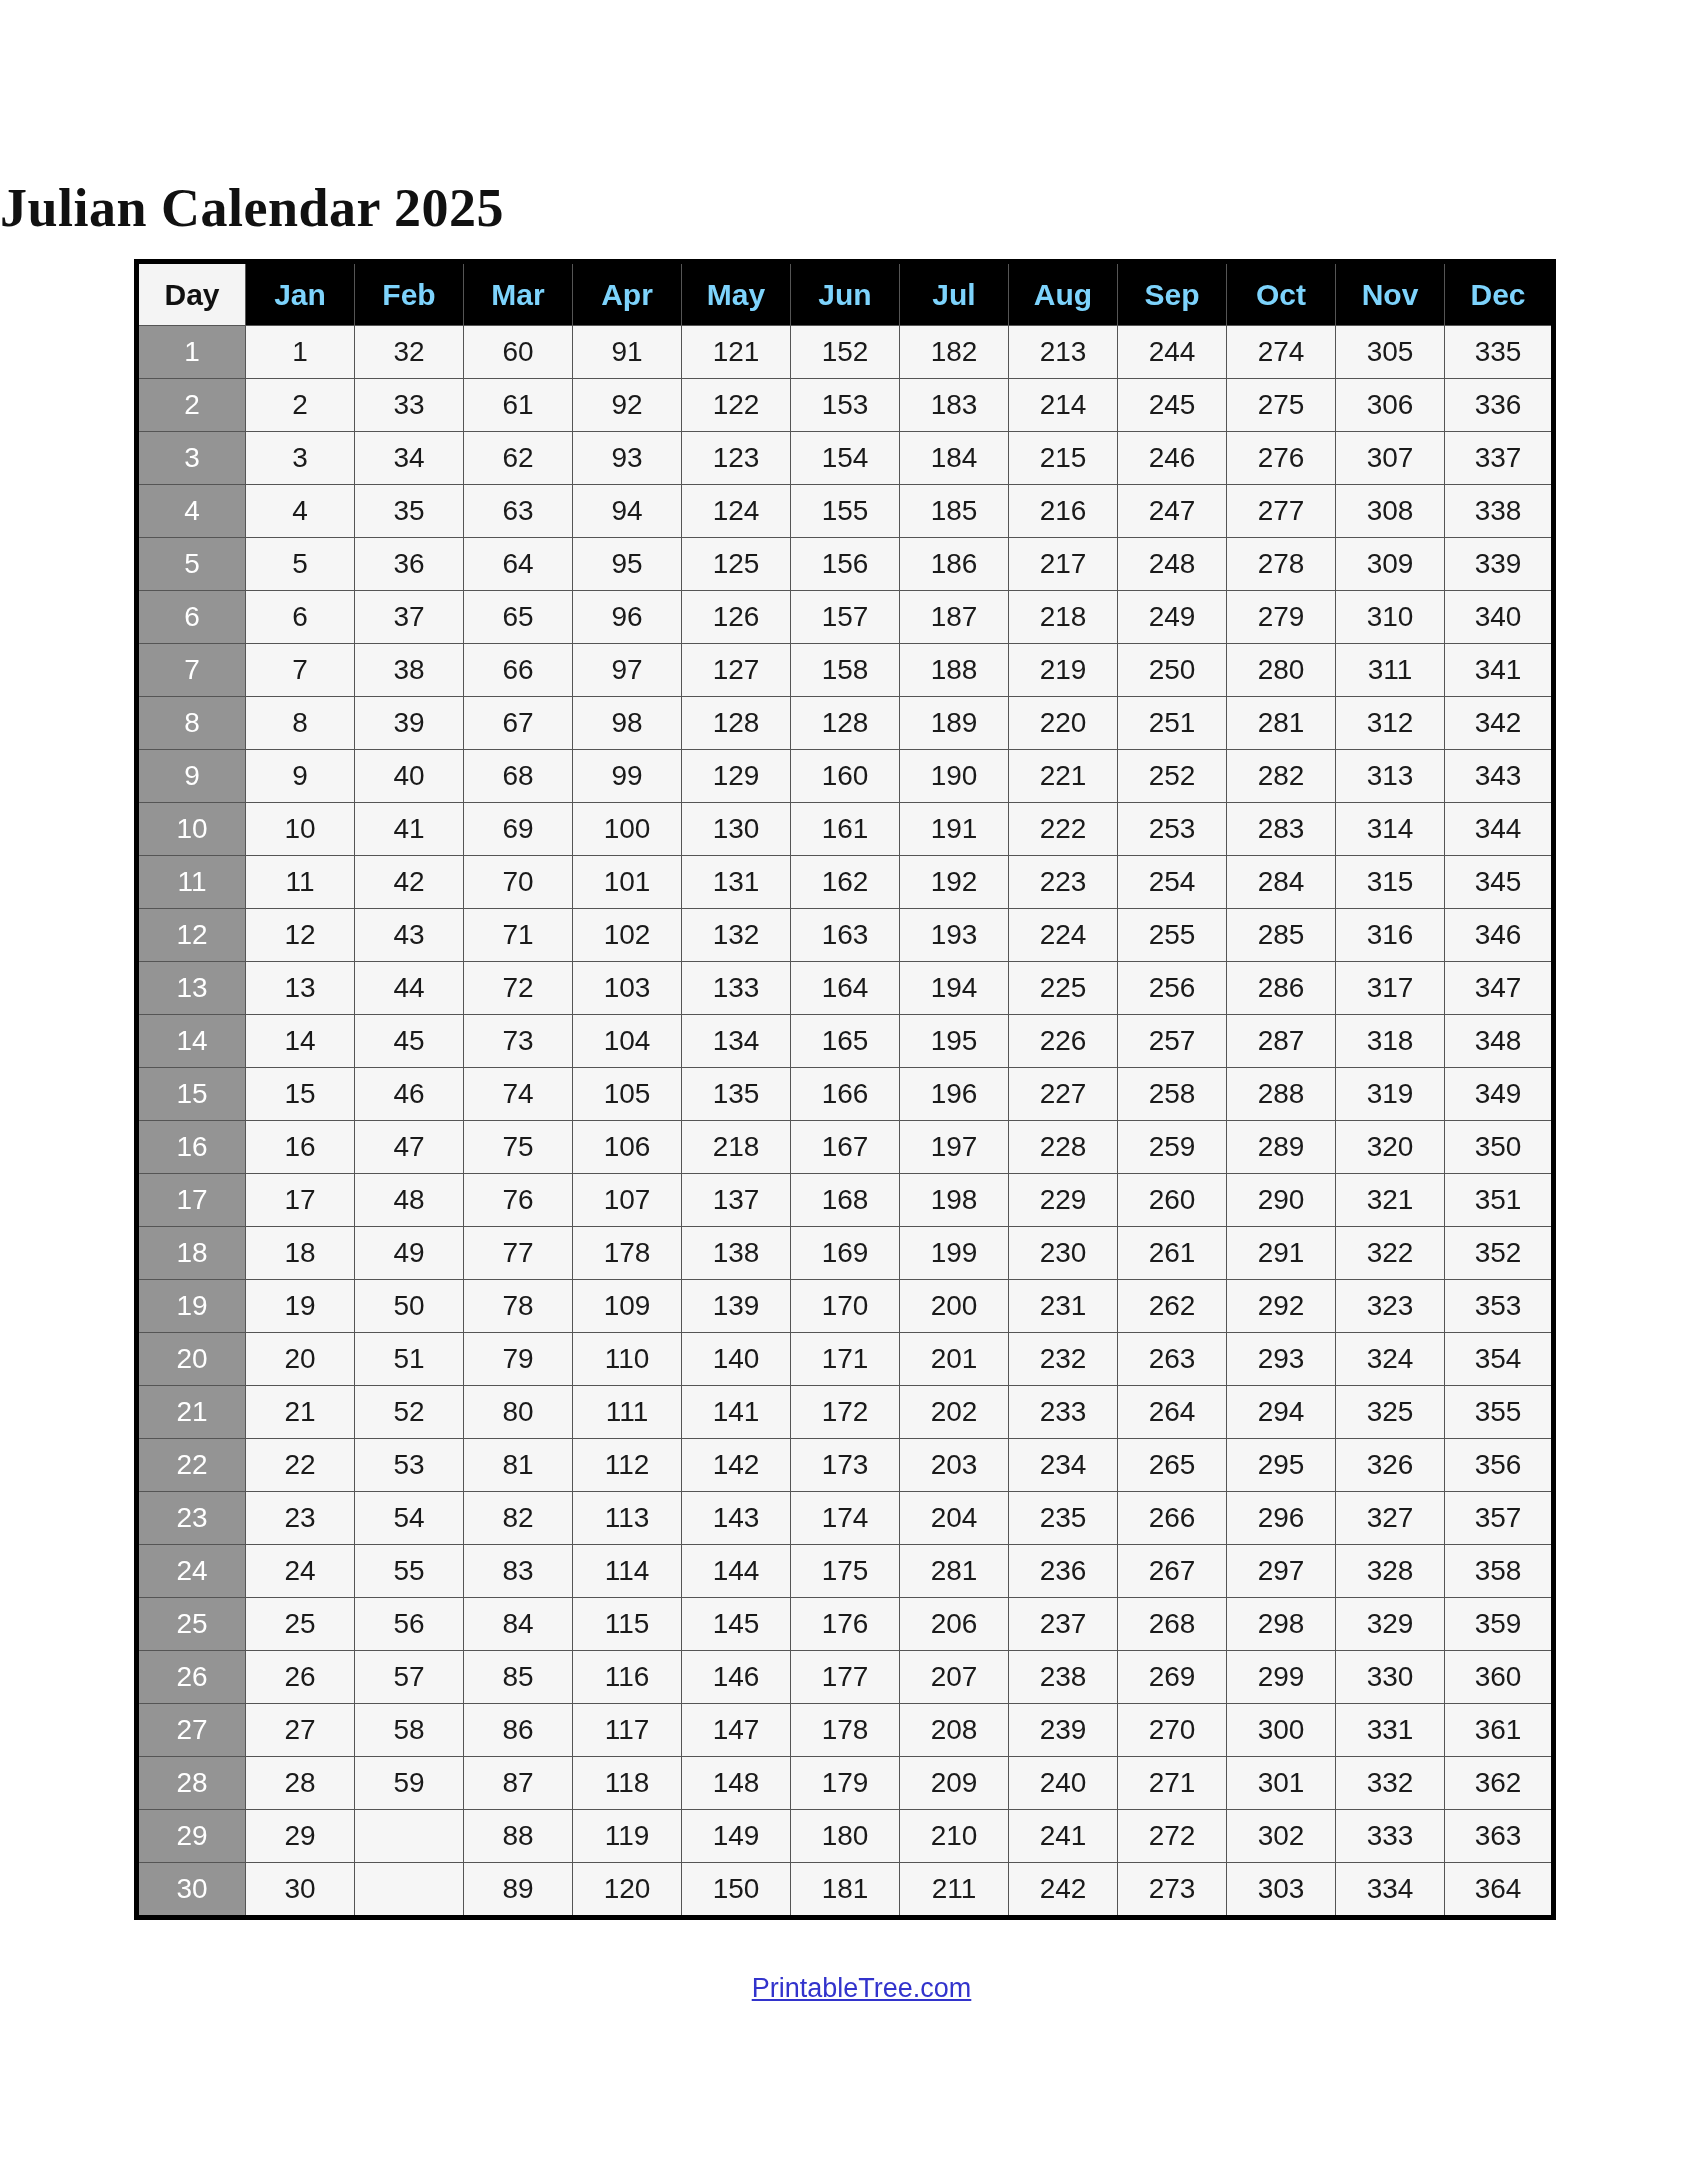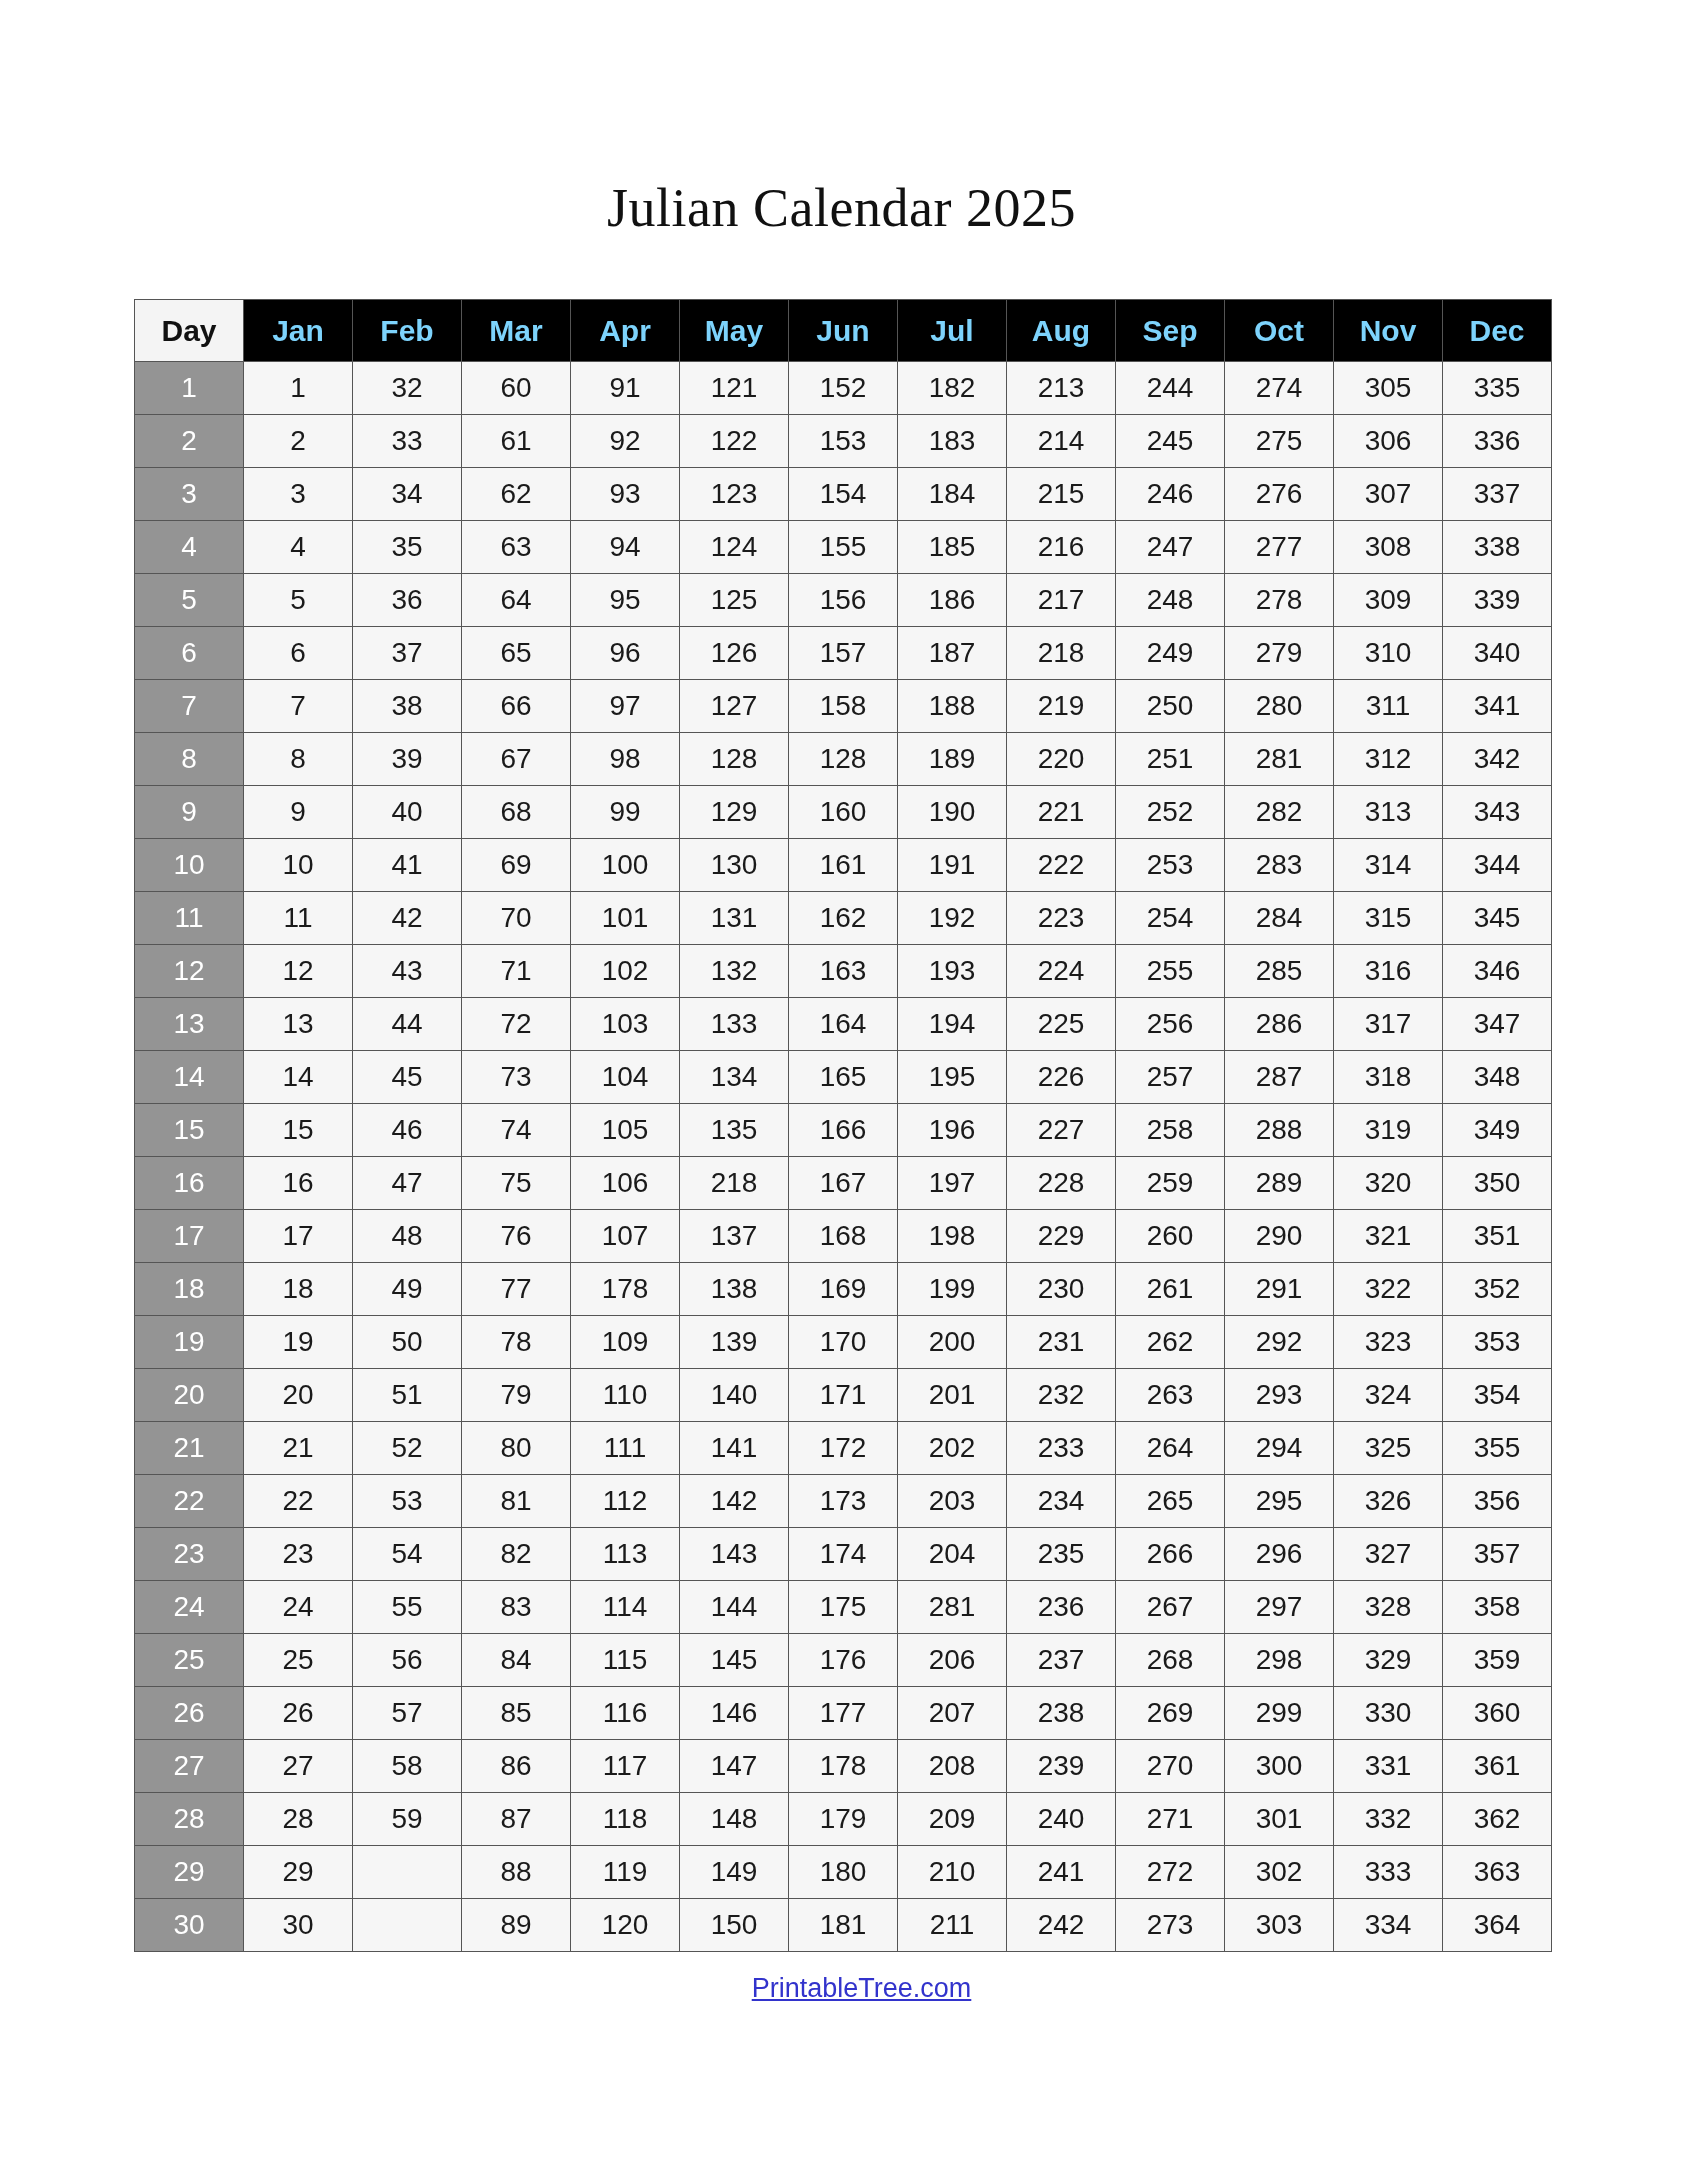--- a/index.html
+++ b/index.html
@@ -20,42 +20,40 @@
     height: 2178px;
     background: #ffffff;
     box-sizing: border-box;
   }
 
   .page-title {
     position: absolute;
     top: 142px;
     left: 0;
     width: 1683px;
-    text-align: center;
     font-family: "Liberation Serif", serif;
-    font-weight: normal;
+    font-weight: bold;
     font-size: 54px;
     line-height: 61px;
     color: #111111;
     letter-spacing: 0.5px;
   }
 
   .table-wrap {
     position: absolute;
     top: 259px;
     left: 134px;
     width: 1416px;
   }
 
   table.julian {
     border-collapse: collapse;
     table-layout: fixed;
     width: 1416px;
-    border: 1px solid #000000;
-    margin-top: 40px;
+    border: 5px solid #000000;
   }
 
   table.julian col.day-col { width: 109px; }
   table.julian col.month-col { width: 109px; }
 
   table.julian th,
   table.julian td {
     border: 1px solid #555555;
     text-align: center;
     vertical-align: middle;

